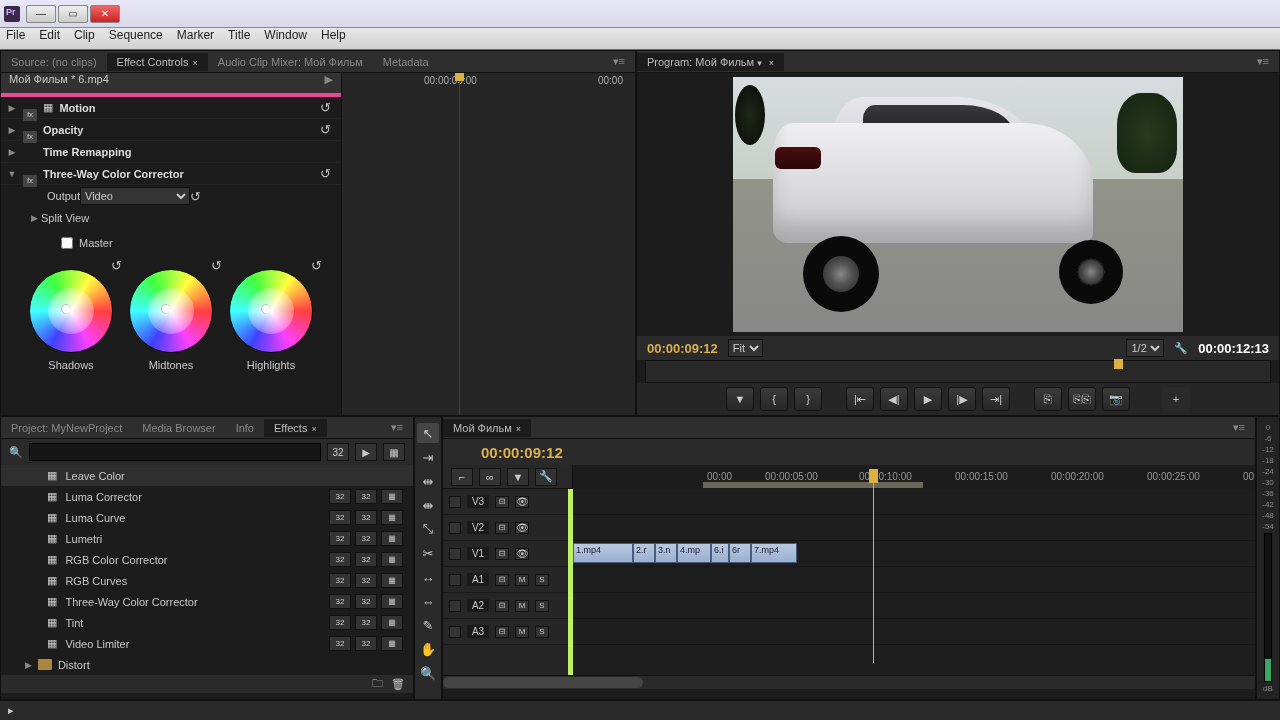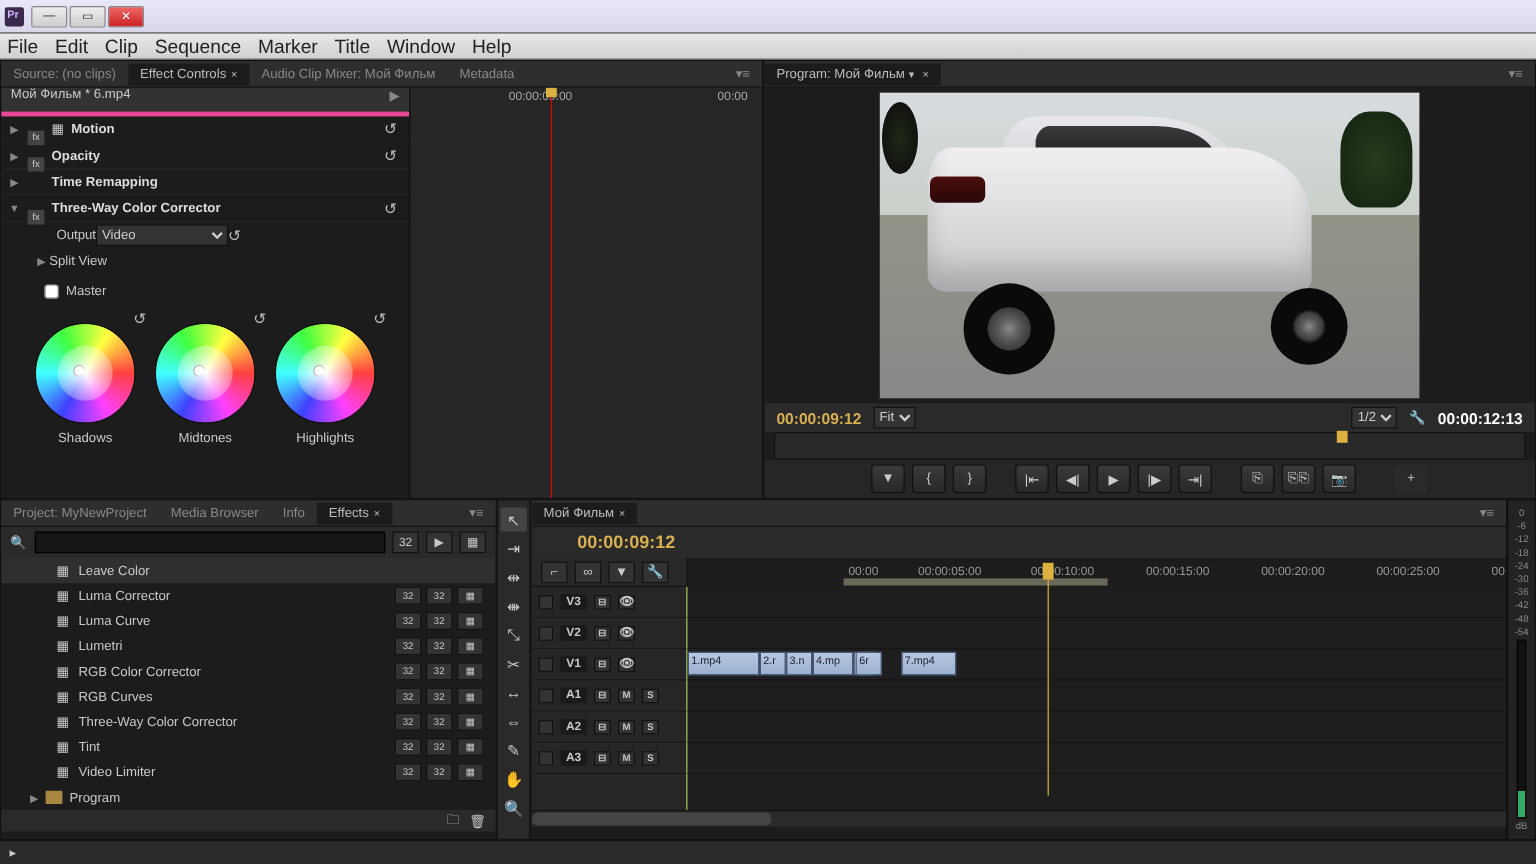--- a/index.html
+++ b/index.html
@@ -8,21 +8,21 @@
 
 .titlebar { height:28px; background:linear-gradient(#e8e8f8,#d8d8e8); display:flex; align-items:center; padding:0 4px; color:#222; border-bottom:1px solid #888; }
 .titlebar .app-icon { width:16px; height:16px; background:#3a2a4a; border-radius:2px; margin-right:6px; position:relative; }
 .titlebar .app-icon::after { content:"Pr"; color:#d0b0ff; font-size:9px; font-weight:bold; position:absolute; left:2px; top:1px; }
 .titlebar .title { flex:1; font-size:12px; }
 .winbtns { display:flex; gap:2px; }
 .winbtn { width:30px; height:18px; background:linear-gradient(#eee,#ccc); border:1px solid #888; border-radius:2px; display:flex; align-items:center; justify-content:center; font-size:10px; cursor:pointer; }
 .winbtn.close { background:linear-gradient(#e66,#c22); color:#fff; }
 
 
-.menubar { height:22px; background:linear-gradient(#e8e8e8,#d0d0d0); display:flex; align-items:flex-end; padding:0 6px; gap:14px; color:#222; border-bottom:1px solid #666; font-size:16px; }
+.menubar { height:22px; background:linear-gradient(#e8e8e8,#d0d0d0); display:flex; align-items:flex-start; padding:0 6px; gap:14px; color:#222; border-bottom:1px solid #666; font-size:12px; }
 .menuitem { cursor:pointer; }
 
 
 .workspace { display:flex; flex-direction:column; height:calc(720px - 28px - 22px - 20px); }
 
 .top-row { height:366px; display:flex; }
 .bottom-row { flex:1; display:flex; }
 
 
 .panel { background:#262626; border:1px solid #111; display:flex; flex-direction:column; }
@@ -51,21 +51,21 @@
 .fx-row .reset { margin-left:auto; margin-right:4px; cursor:pointer; }
 .fx-sub { padding-left:46px; display:flex; align-items:center; height:22px; gap:0; }
 .fx-sub select { background:#333; color:#ccc; border:1px solid #111; font-size:11px; width:110px; height:18px; }
 .color-wheels { display:flex; gap:16px; padding:20px 28px; }
 .wheel-col { display:flex; flex-direction:column; align-items:center; gap:6px; }
 .wheel { width:84px; height:84px; border-radius:50%; background:conic-gradient(from 90deg,#ff4040,#ff40ff,#4040ff,#40ffff,#40ff40,#ffff40,#ff4040); position:relative; border:1px solid #111; }
 .wheel::after { content:""; position:absolute; inset:18px; border-radius:50%; background:radial-gradient(#fff,rgba(255,255,255,0)); }
 .wheel .dot { position:absolute; width:10px; height:10px; background:#fff; border:1px solid #000; border-radius:50%; top:42%; left:38%; }
 .wheel-lbl { font-size:11px; }
 .wheel-reset { position:absolute; top:-12px; right:-10px; font-size:12px; }
-.master-row { display:flex; align-items:center; gap:6px; padding-left:36px; margin-top:8px; }
+.master-row { display:flex; align-items:center; gap:6px; padding-left:60px; margin-top:8px; }
 .master-row input { width:12px; height:12px; }
 
 
 .program-panel { flex:1; }
 .prog-canvas { width:450px; height:255px; margin:4px auto; background:#333; position:relative; overflow:hidden; }
 .sky { position:absolute; inset:0; background:linear-gradient(#d8dce0 0%,#c8d0c8 40%,#929488 40%,#888 100%); }
 .tree { position:absolute; right:6px; top:16px; width:60px; height:80px; background:radial-gradient(#2a3a1c,#121); border-radius:40% 40% 30% 30%; }
 .tree2 { position:absolute; left:2px; top:8px; width:30px; height:60px; background:radial-gradient(#202818,#0a0a0a); border-radius:50%; }
 .car-body { position:absolute; left:40px; top:46px; width:320px; height:120px; background:linear-gradient(#f0f0f2,#c8c8cc); border-radius:20px 70px 12px 16px / 30px 60px 10px 14px; box-shadow:inset 0 -20px 20px rgba(0,0,0,.15); }
 .car-top { position:absolute; left:100px; top:20px; width:200px; height:54px; background:linear-gradient(#e8e8ec,#d0d0d4); border-radius:30px 80px 4px 4px / 40px 50px 4px 4px; }
@@ -109,21 +109,21 @@
 .tl-header { height:26px; display:flex; align-items:center; padding:0 10px; background:#2a2a2a; gap:10px; }
 .tl-header .tc { color:#d8b050; font-weight:bold; font-size:15px; margin-left:28px; }
 .tl-tools { height:24px; display:flex; align-items:center; gap:6px; padding:0 8px; background:#282828; border-bottom:1px solid #111; }
 .tl-tools .tb { width:22px; height:18px; background:#333; border:1px solid #111; cursor:pointer; display:flex; align-items:center; justify-content:center; font-size:11px; }
 .tl-ruler { height:24px; background:#222; position:relative; border-bottom:1px solid #111; margin-left:130px; display:flex; align-items:center; font-size:10px; color:#999; }
 .tl-ruler span { position:absolute; }
 .tl-ruler .work-area { position:absolute; bottom:0; left:0; width:220px; height:6px; background:#6a6858; }
 .tl-ruler .ph2 { position:absolute; left:166px; top:4px; width:9px; height:14px; background:#ddb040; }
 .tl-ruler .phl { position:absolute; left:170px; top:18px; width:1px; height:180px; background:#ddb040; z-index:5; }
 .tracks { display:flex; height:calc(100% - 74px); }
-.track-heads { width:130px; background:#262626; border-right:1px solid #bef264;font-weight:bold; }
+.track-heads { width:130px; background:#262626; border-right:5px solid #bef264; }
 .track-head { height:26px; display:flex; align-items:center; padding:0 6px; gap:6px; border-bottom:1px solid #1a1a1a; font-size:10px; }
 .track-head .lk { width:12px; height:12px; background:#333; border:1px solid #111; }
 .track-head .tn { width:22px; text-align:center; background:#1a1a1a; padding:1px 0; }
 .track-head .tg { width:14px; height:12px; background:#333; border:1px solid #111; font-size:8px; text-align:center; line-height:10px; }
 .track-lanes { flex:1; position:relative; background:#1e1e1e; }
 .lane { height:26px; border-bottom:1px solid #161616; position:relative; }
 .clip { position:absolute; top:2px; height:20px; background:linear-gradient(#b8c8e0,#9ab0d0); border:1px solid #4a5a7a; font-size:9px; color:#223; padding:1px 2px; overflow:hidden; white-space:nowrap; }
 .tl-scroll { height:14px; background:#2a2a2a; border-top:1px solid #111; position:relative; }
 .tl-scroll .thumb { position:absolute; left:0; width:200px; top:1px; bottom:1px; background:#444; border-radius:6px; }
 
@@ -395,21 +395,21 @@
               <div class="presetbtns">
                 <div class="pb">32</div>
                 <div class="pb">32</div>
                 <div class="pb">▦</div>
               </div>
             </div>
           </div>
         <div class="folder-row">
           <span class="tw">▶</span>
             <div class="folder-ic"></div>
-          <span>Program</span>
+          <span>Distort</span>
         </div>
         <div class="proj-foot">
           <span>🗀</span>
           <span>🗑</span>
         </div>
       </div>
     </div>
 
     <div class="tool-col">
       <div class="tool active">↖</div>
@@ -499,21 +499,21 @@
             </div>
           <div class="track-lanes" id="track-lanes">
               <div class="lane"></div>
               <div class="lane"></div>
               <div class="lane">
                 <div class="clip" style="left: 0px; width: 60px;">1.mp4</div>
                 <div class="clip" style="left: 60px; width: 22px;">2.r</div>
                 <div class="clip" style="left: 82px; width: 22px;">3.n</div>
                 <div class="clip" style="left: 104px; width: 34px;">4.mp</div>
                 <div class="clip" style="left: 138px; width: 18px;">6.i</div>
-                <div class="clip" style="left: 140px; width: 22px;">6r</div>
+                <div class="clip" style="left: 156px; width: 22px;">6r</div>
                 <div class="clip" style="left: 178px; width: 46px;">7.mp4</div>
               </div>
               <div class="lane"></div>
               <div class="lane"></div>
               <div class="lane"></div>
             </div>
         </div>
         <div class="tl-scroll">
             <div class="thumb"></div>
           </div>

